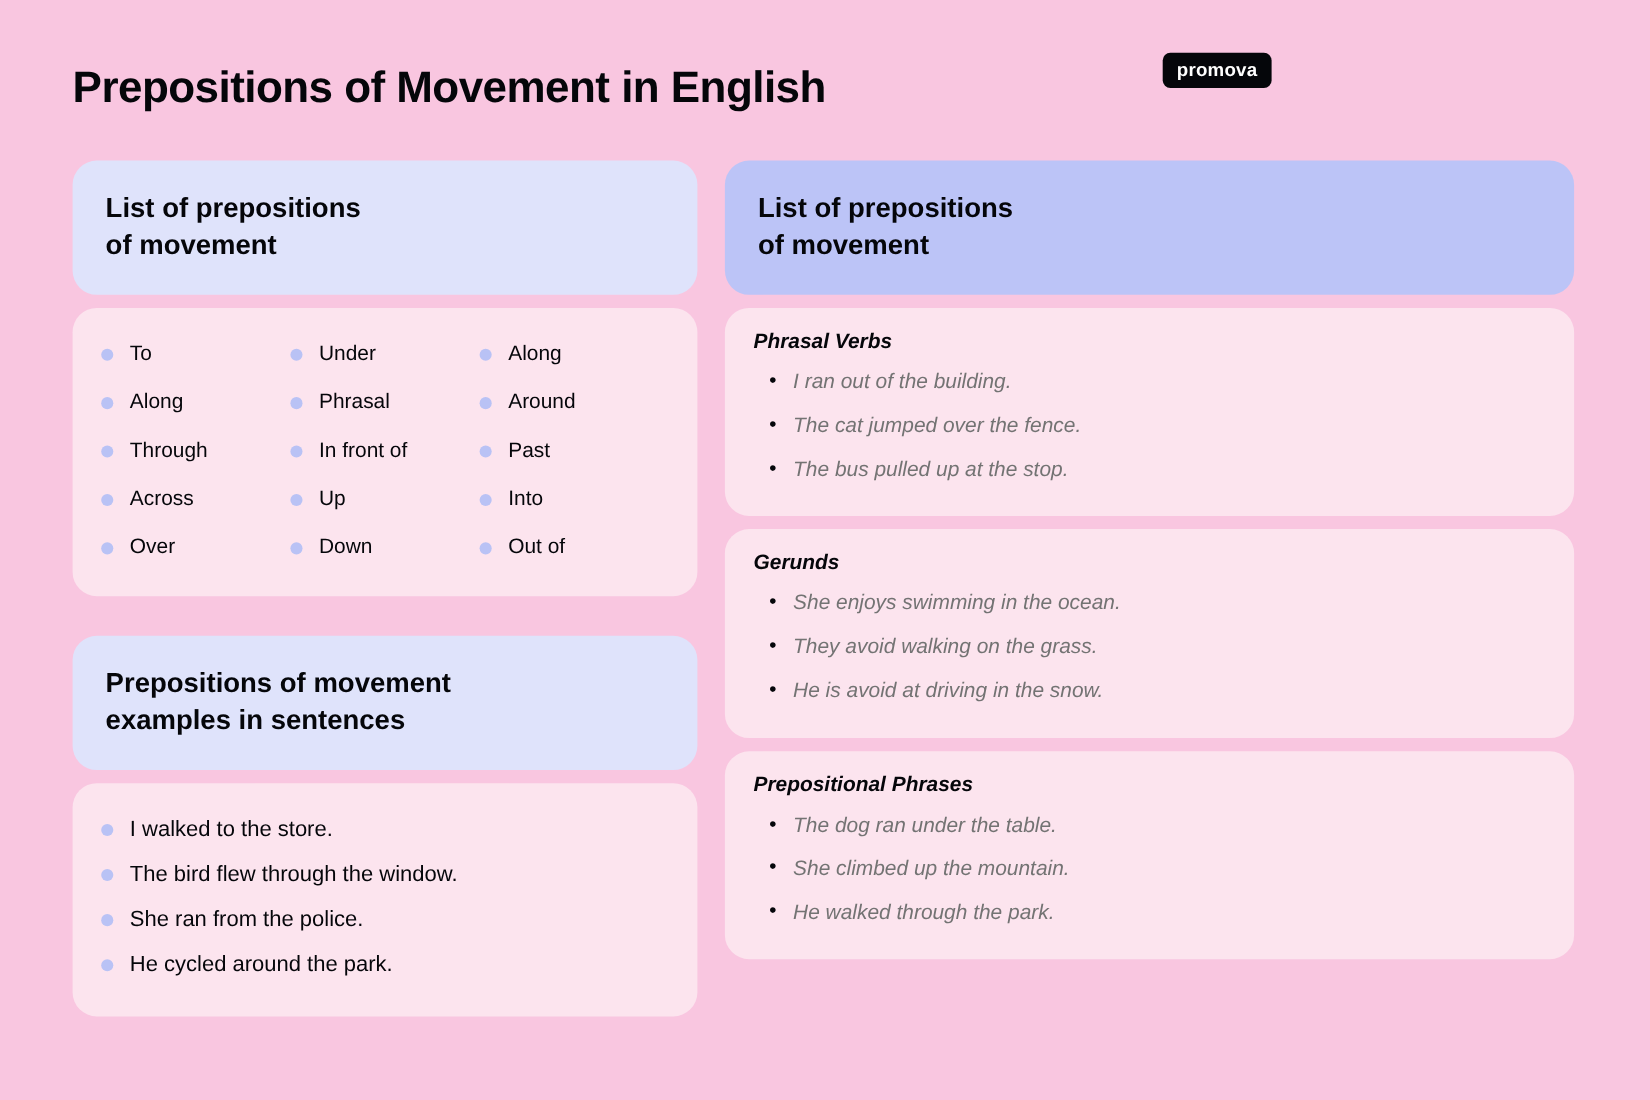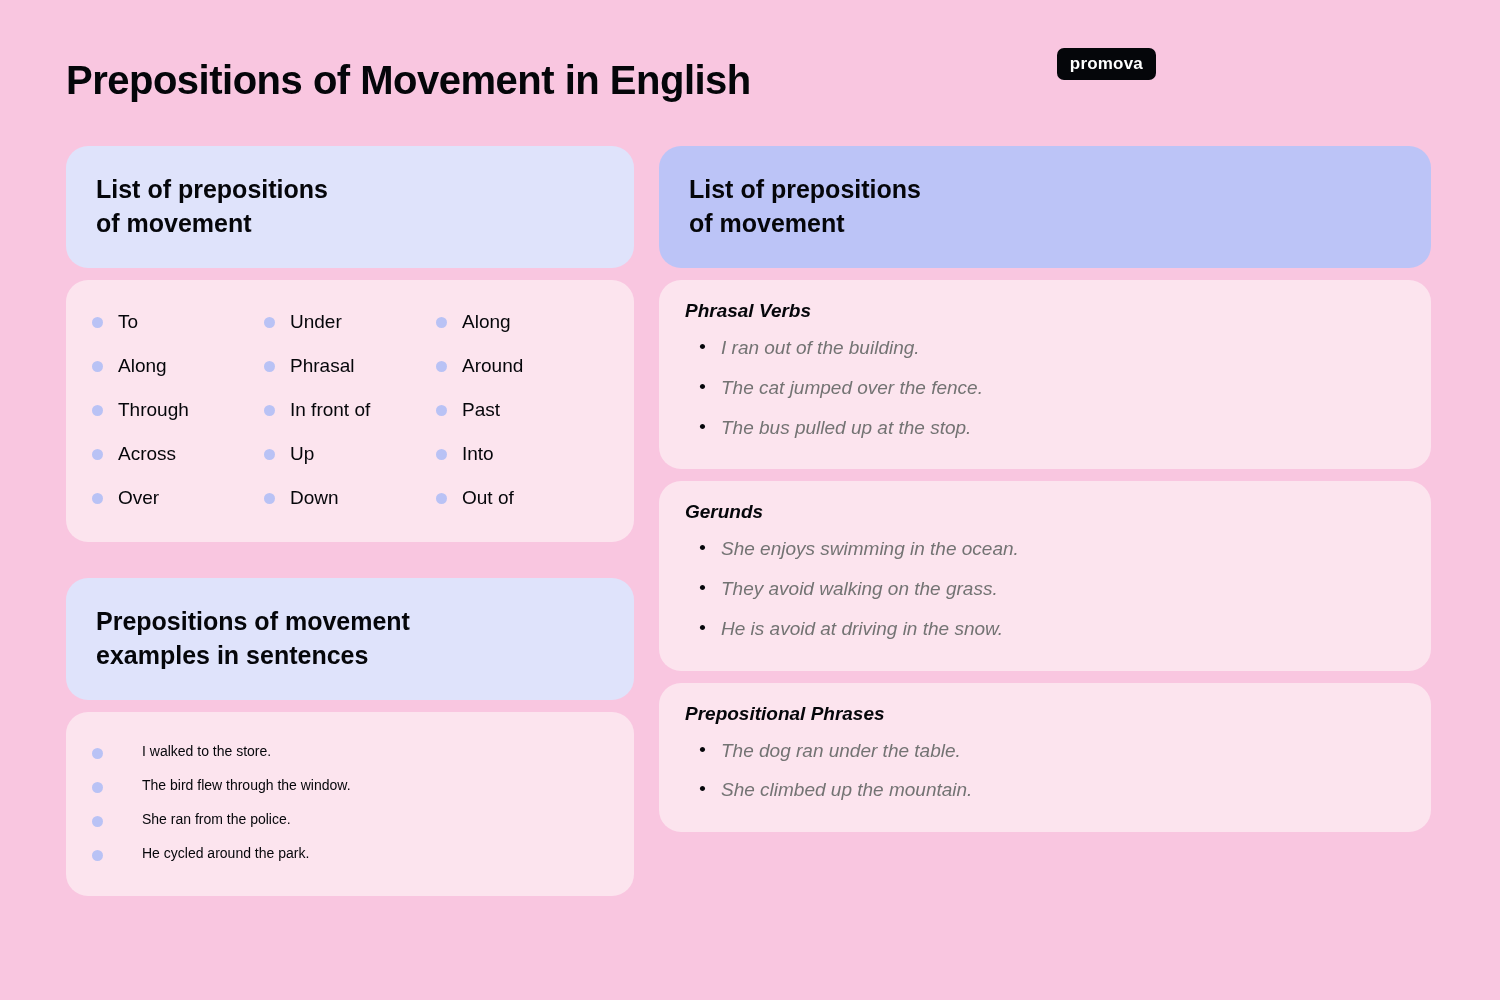--- a/index.html
+++ b/index.html
@@ -105,25 +105,24 @@
     flex: 0 0 auto;
   }
 
   
   .sent-card {
     margin-top: 12px;
     padding: 22px 26px 26px 26px;
   }
   .sent-item {
     display: flex;
-    align-items: flex-end;
-    font-size: 14px;
+    align-items: center;
+    font-size: 20px;
     color: #05060a;
     padding: 9px 0;
-    gap: 24px;
   }
 
   
   .group-card {
     margin-top: 12px;
     padding: 20px 26px 22px 26px;
     font-style: italic;
   }
   .group-title {
     font-size: 19px;
@@ -277,18 +276,19 @@
         <li>They avoid walking on the grass.</li>
         <li>He is avoid at driving in the snow.</li>
       </ul>
     </div>
 
     <div class="body-card group-card">
       <div class="group-title">Prepositional Phrases</div>
       <ul class="group-list">
         <li>The dog ran under the table.</li>
         <li>She climbed up the mountain.</li>
+        <li>He walked through the park.</li>
       </ul>
     </div>
 
   </div>
 
 </div>
 
 </body></html>

